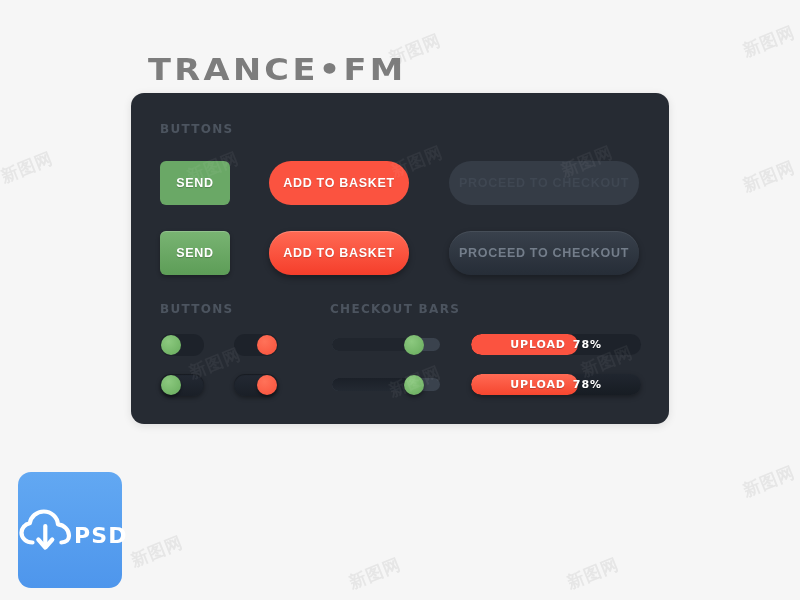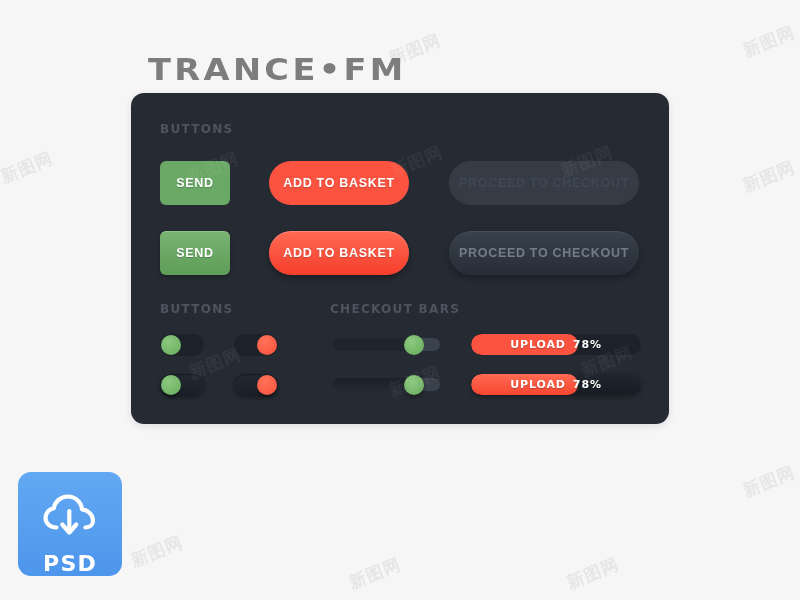--- a/index.html
+++ b/index.html
@@ -234,27 +234,26 @@
     text-shadow: 0 1px 1px rgba(0,0,0,0.25);
     user-select: none;
   }
 
   
   .psd-badge {
     position: absolute;
     left: 18px;
     top: 472px;
     width: 104px;
-    height: 104px;
+    height: 116px;
     border-radius: 13px;
     background: linear-gradient(180deg, #62a8f2 0%, #4e96ec 100%);
     display: flex;
-    flex-direction: column;
     align-items: center;
-    justify-content: flex-end;
+    justify-content: flex-start;
     cursor: pointer;
   }
   .psd-icon { margin-top: 4px; }
   .psd-text {
     margin-top: 10px;
     color: #ffffff;
     font-size: 22px;
     font-weight: bold;
     letter-spacing: 1.2px;
     font-family: "DejaVu Sans", sans-serif;

